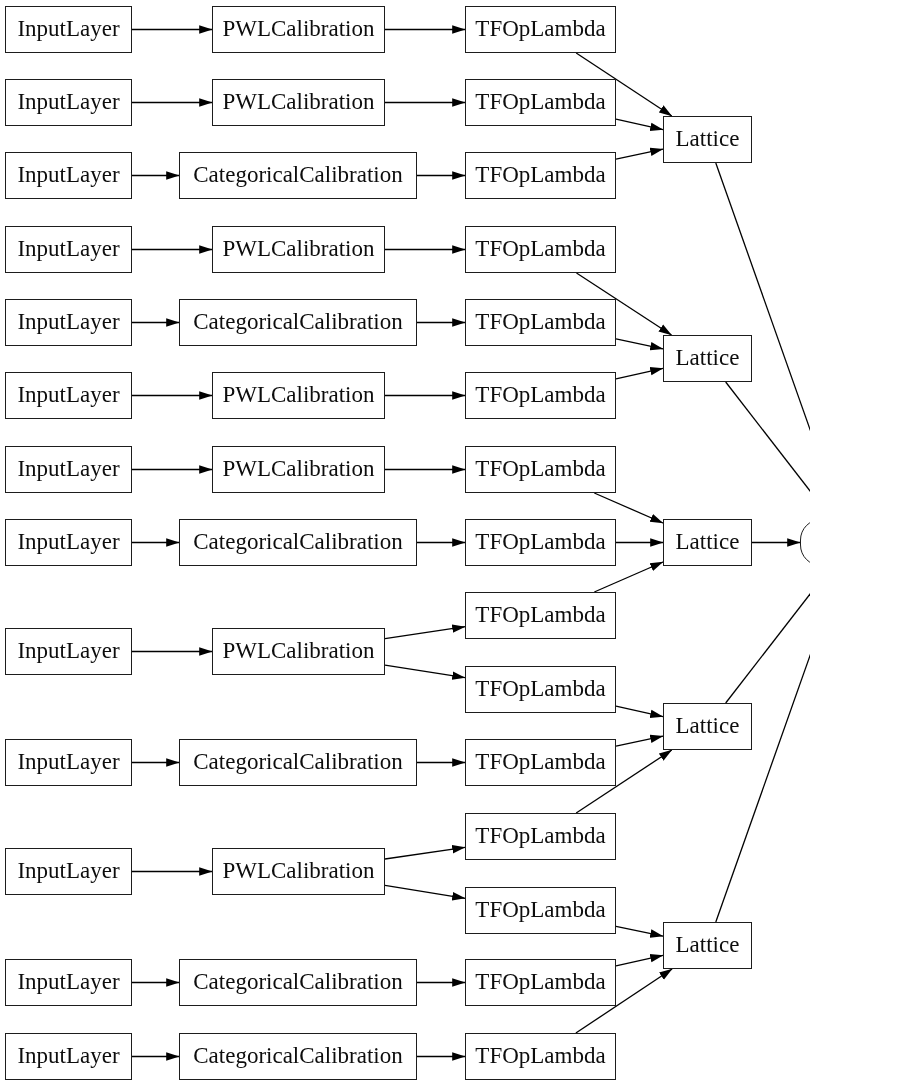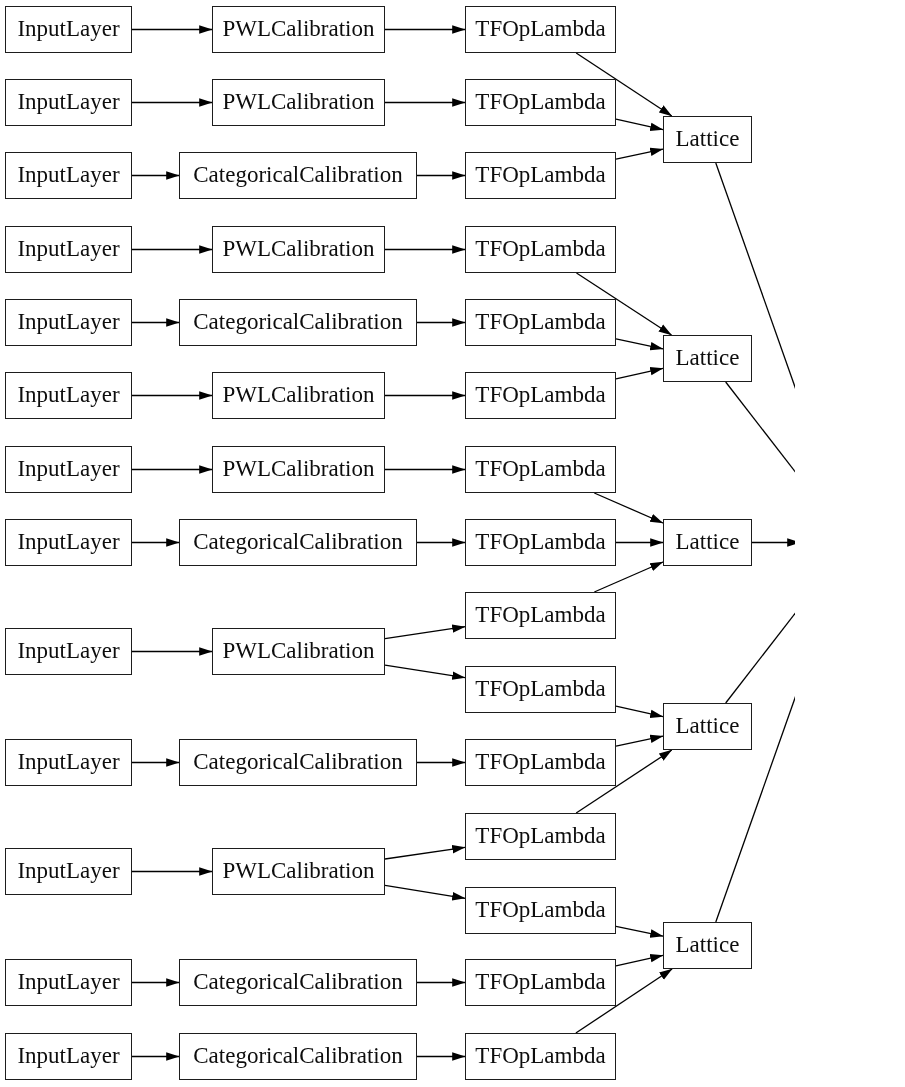--- a/index.html
+++ b/index.html
@@ -7,20 +7,21 @@
     padding: 0;
     background: #ffffff;
   }
   #canvas {
     position: relative;
     width: 795px;
     height: 1087px;
     background: #ffffff;
     overflow: hidden;
     font-family: "Liberation Serif", "DejaVu Serif", serif;
+    padding-left: 15px;
   }
   #edge-layer {
     position: absolute;
     left: 0;
     top: 0;
     width: 905px;
     height: 1087px;
   }
   #node-layer {
     position: absolute;

